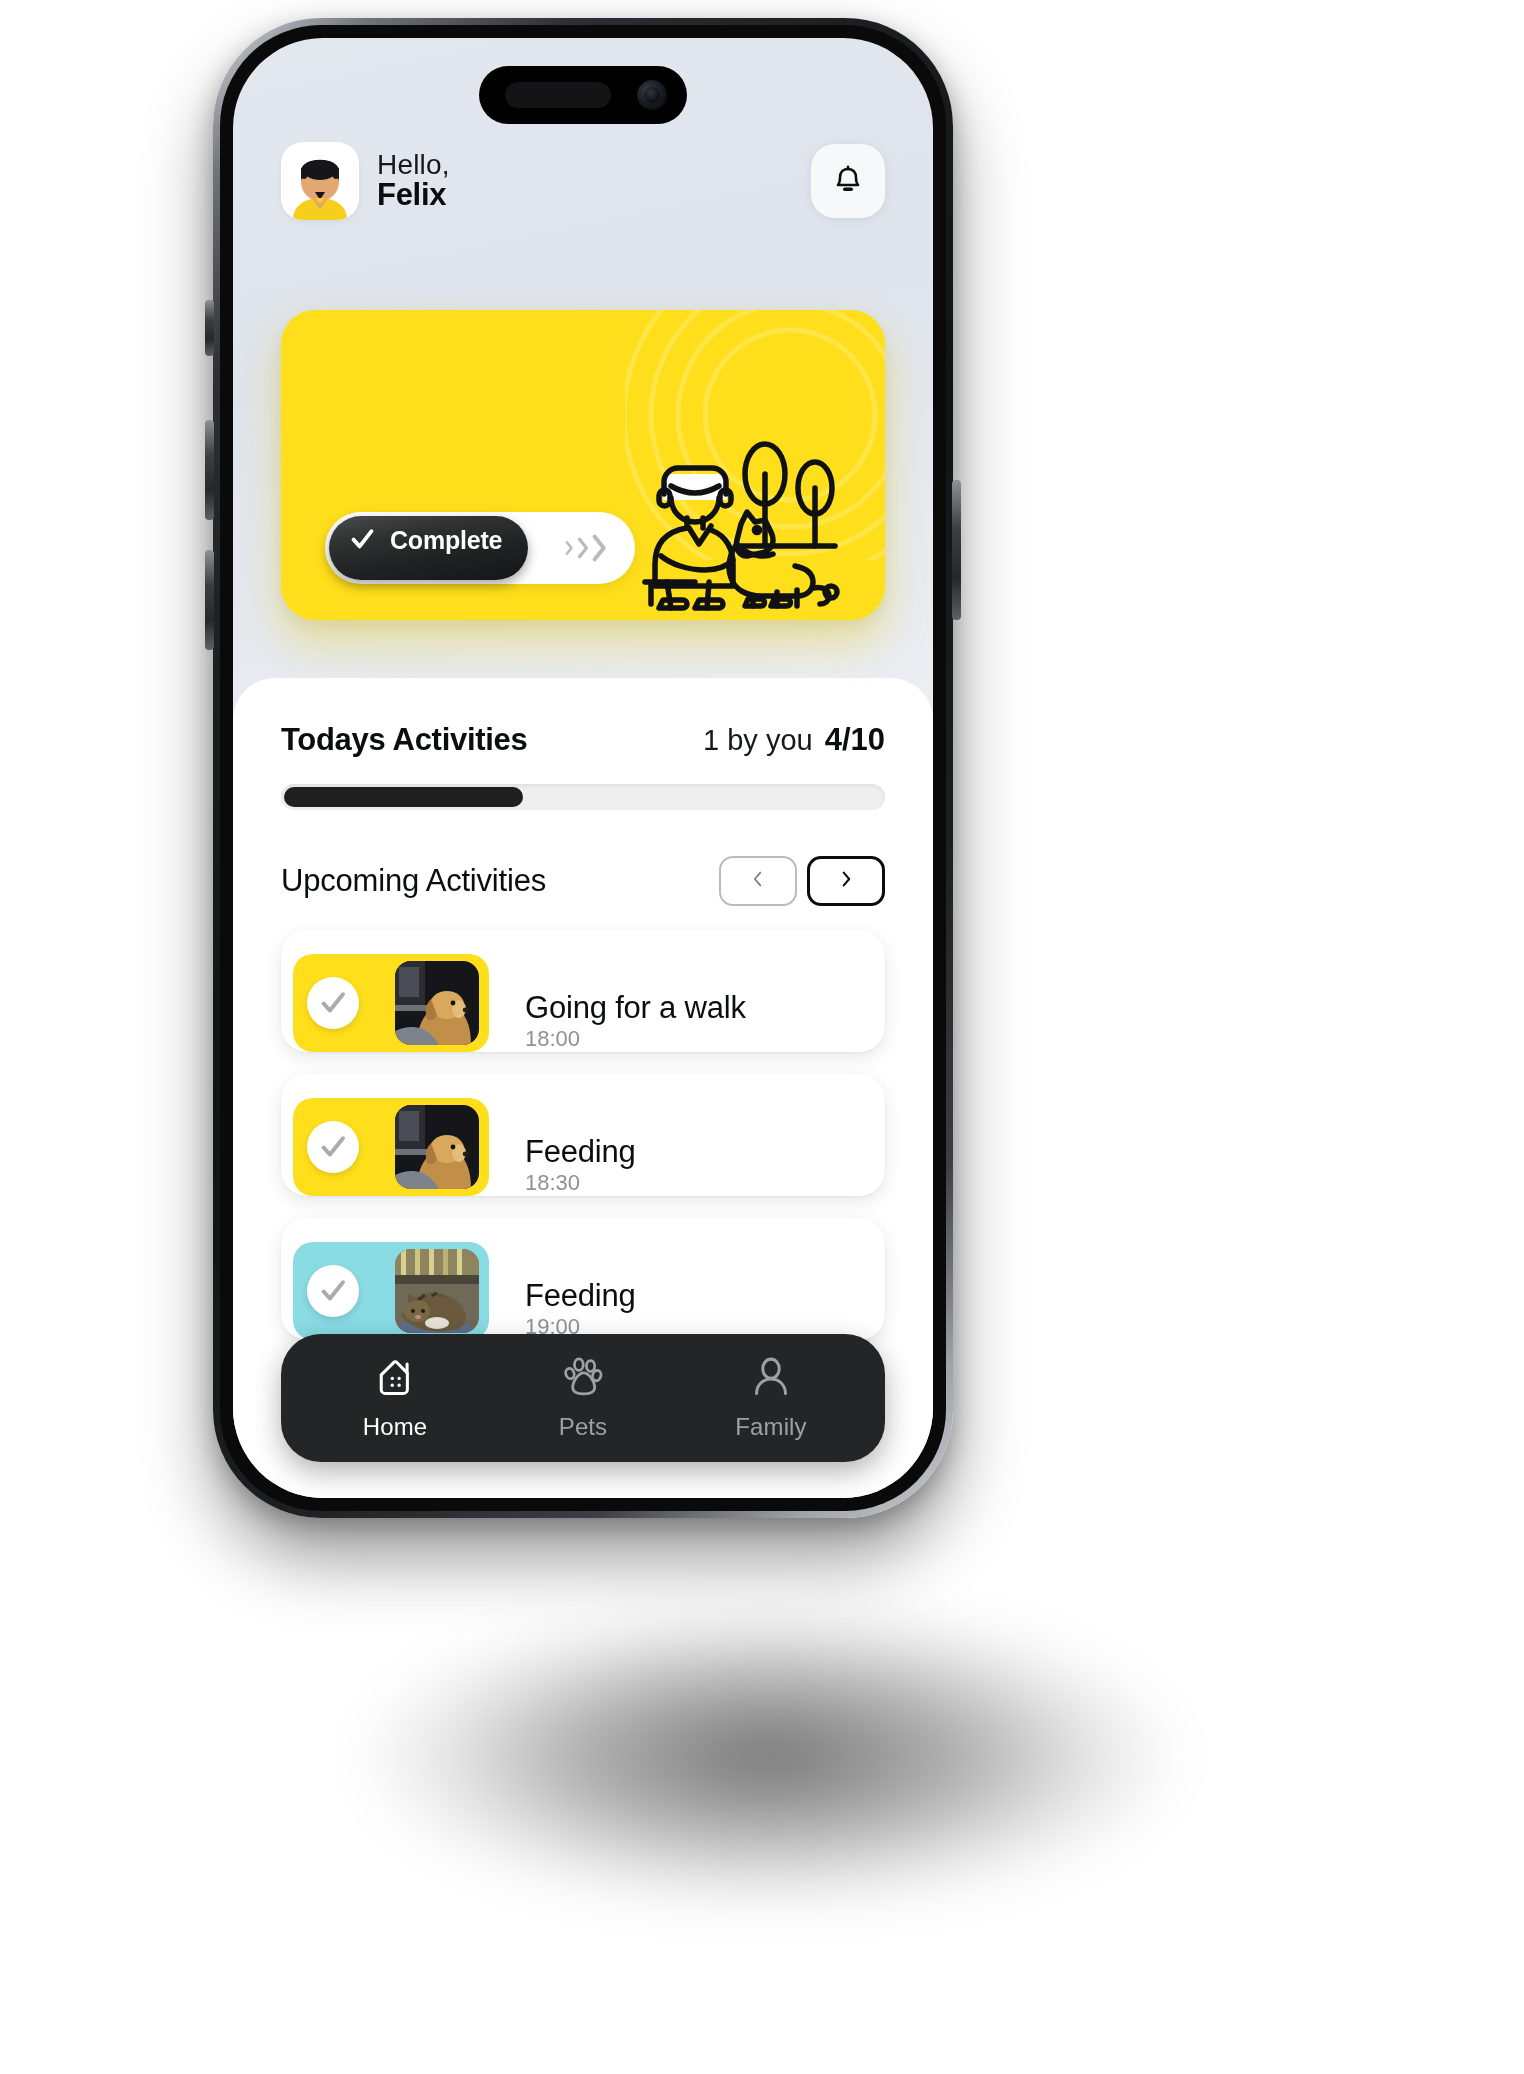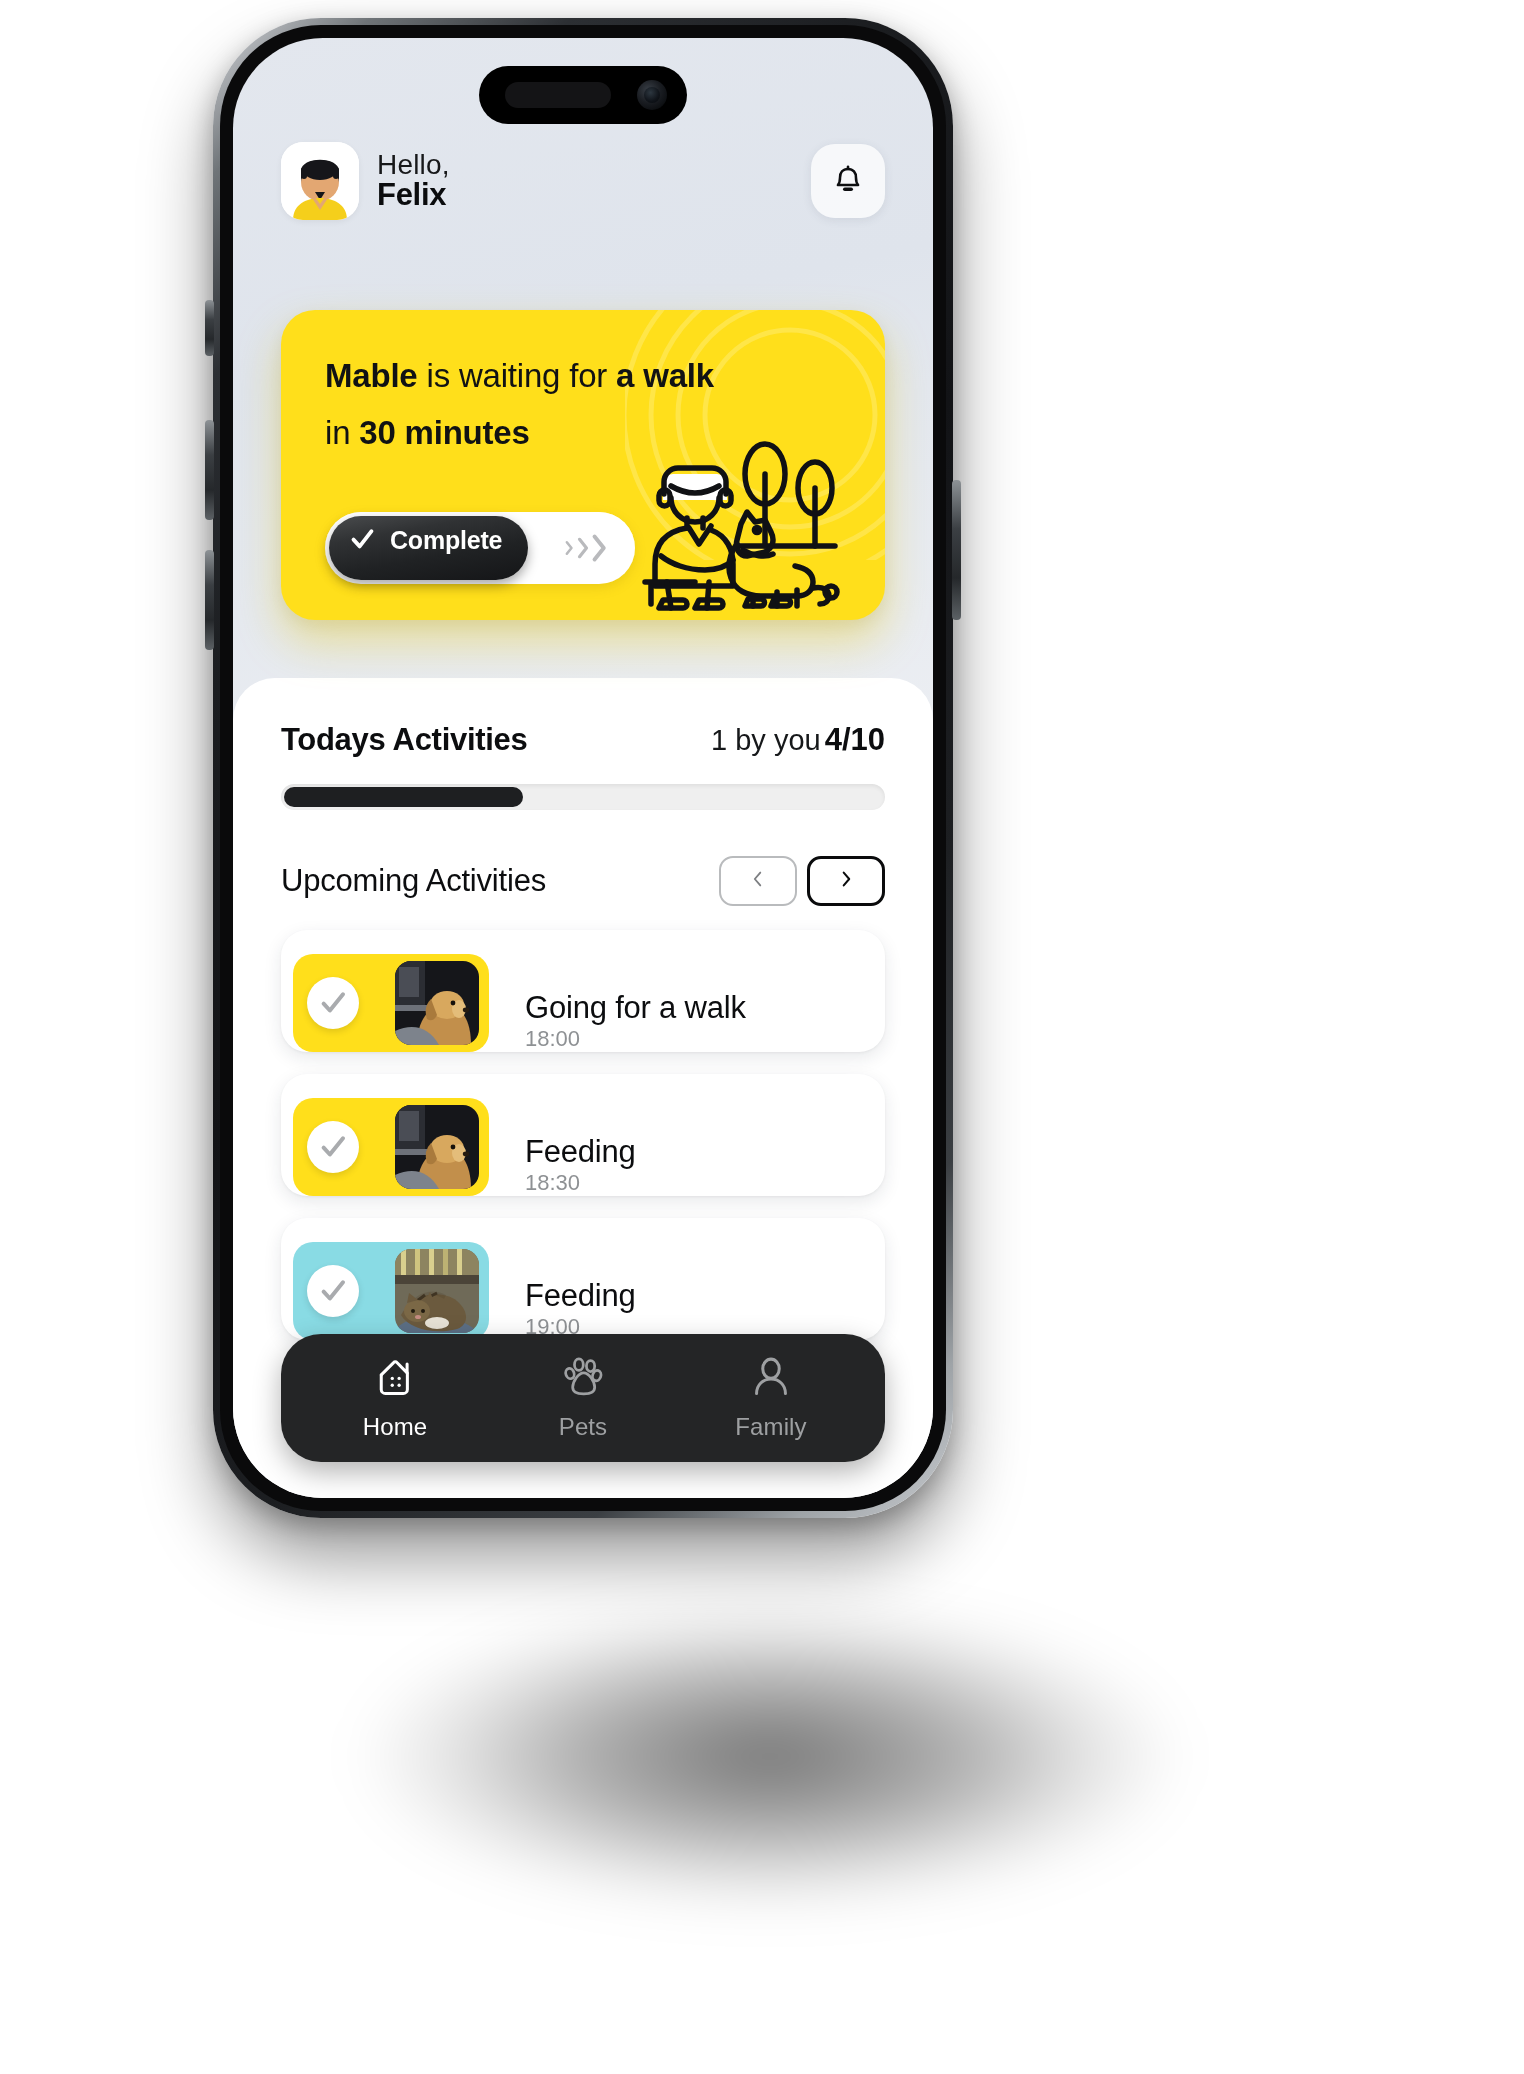--- a/index.html
+++ b/index.html
@@ -267,21 +267,21 @@
   }
   .todays-title {
     font-size: 31px;
     font-weight: 700;
     color: #0c0d0f;
     letter-spacing: -0.3px;
   }
   .todays-meta {
     display: flex;
     align-items: baseline;
-    gap: 4px;
+    gap: 12px;
     text-align: right;
   }
   .todays-byyou {
     font-size: 29px;
     color: #16181a;
     font-weight: 400;
   }
   .todays-count {
     font-size: 31px;
     color: #0c0d0f;
@@ -471,24 +471,20 @@
       <div class="hero-card">
         <svg class="hero-rings" width="330" height="330" viewBox="0 0 330 330" aria-hidden="true">
           <g fill="none" stroke="#ffeb6e" stroke-width="5">
             <circle cx="165" cy="185" r="85"></circle>
             <circle cx="165" cy="185" r="112"></circle>
             <circle cx="165" cy="185" r="139"></circle>
             <circle cx="165" cy="185" r="166"></circle>
           </g>
         </svg>
 
-        <div class="hero-title">
-          <b>Mable</b><span> is waiting for </span><b>a walk</b><br>
-          <span>in </span><b>30 minutes</b>
-        </div>
 
         <svg class="hero-illus" viewBox="0 0 230 180">
           <g fill="none" stroke="#101114" stroke-width="5.5" stroke-linecap="round" stroke-linejoin="round">
 
             <ellipse cx="128" cy="42" rx="20" ry="30"></ellipse>
             <path d="M128 42 v72"></path>
             <ellipse cx="178" cy="56" rx="17" ry="26"></ellipse>
             <path d="M178 56 v58"></path>
             <path d="M100 114 h98"></path>
 

